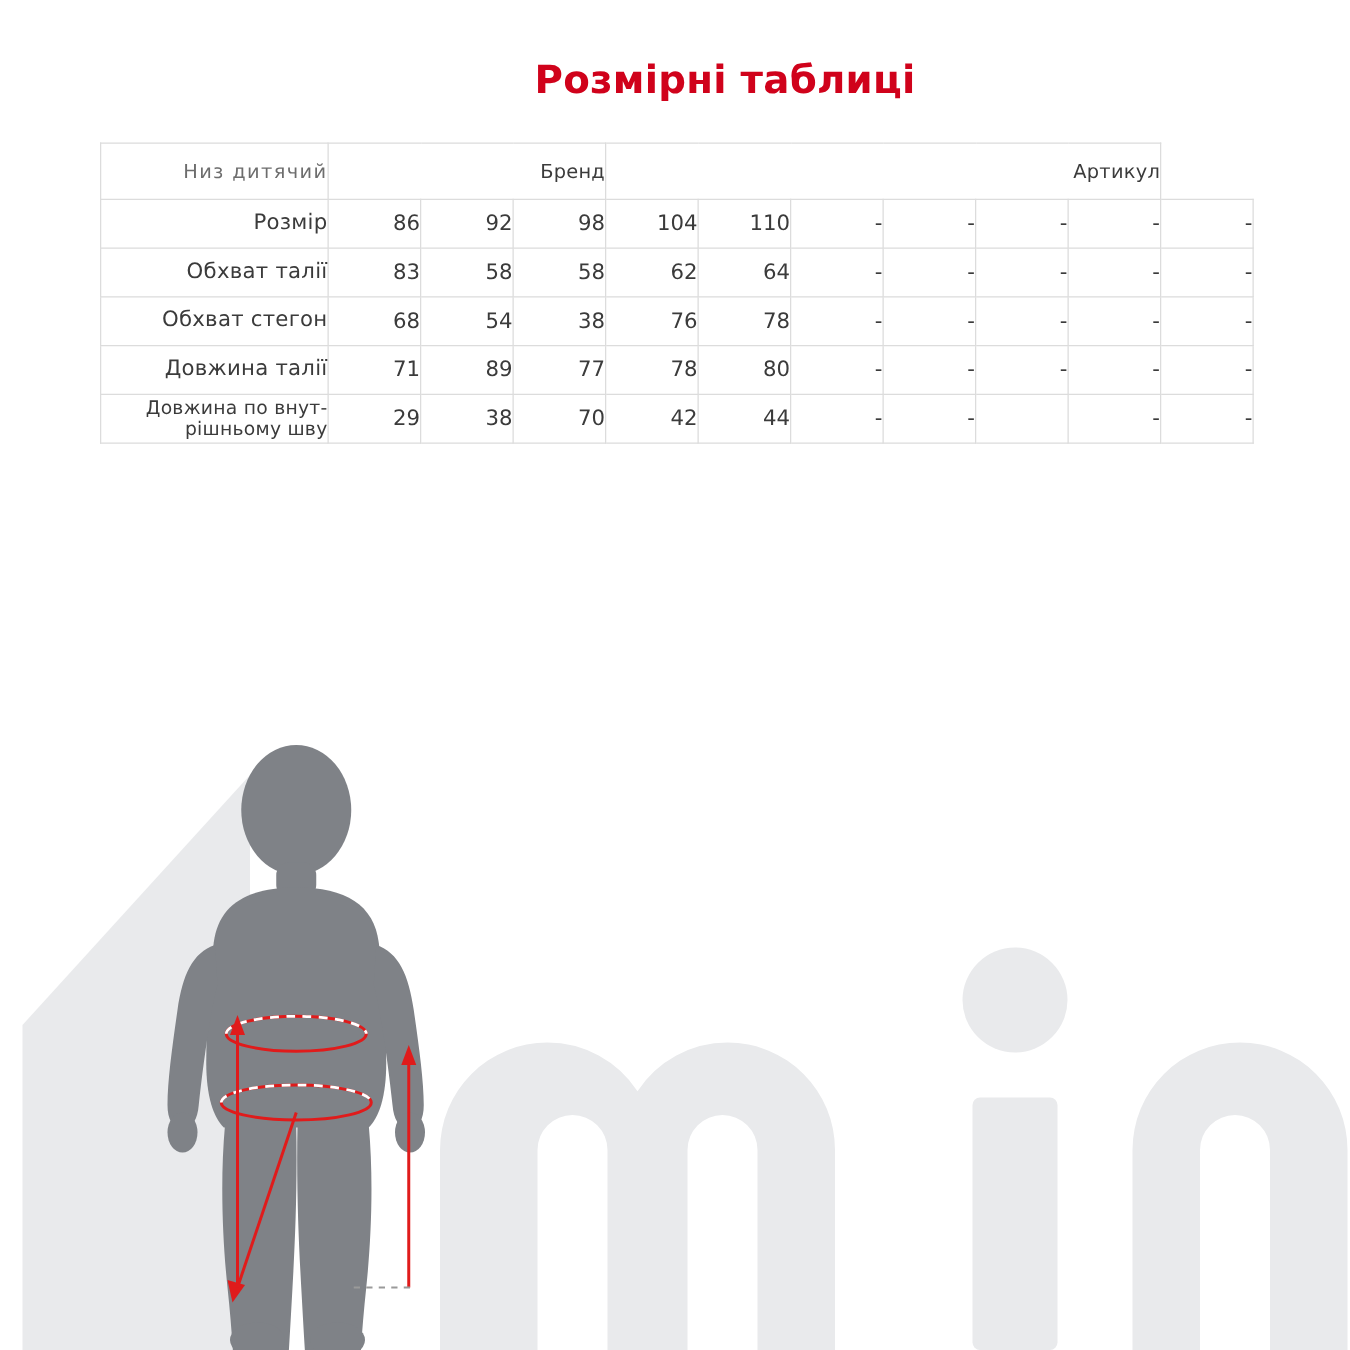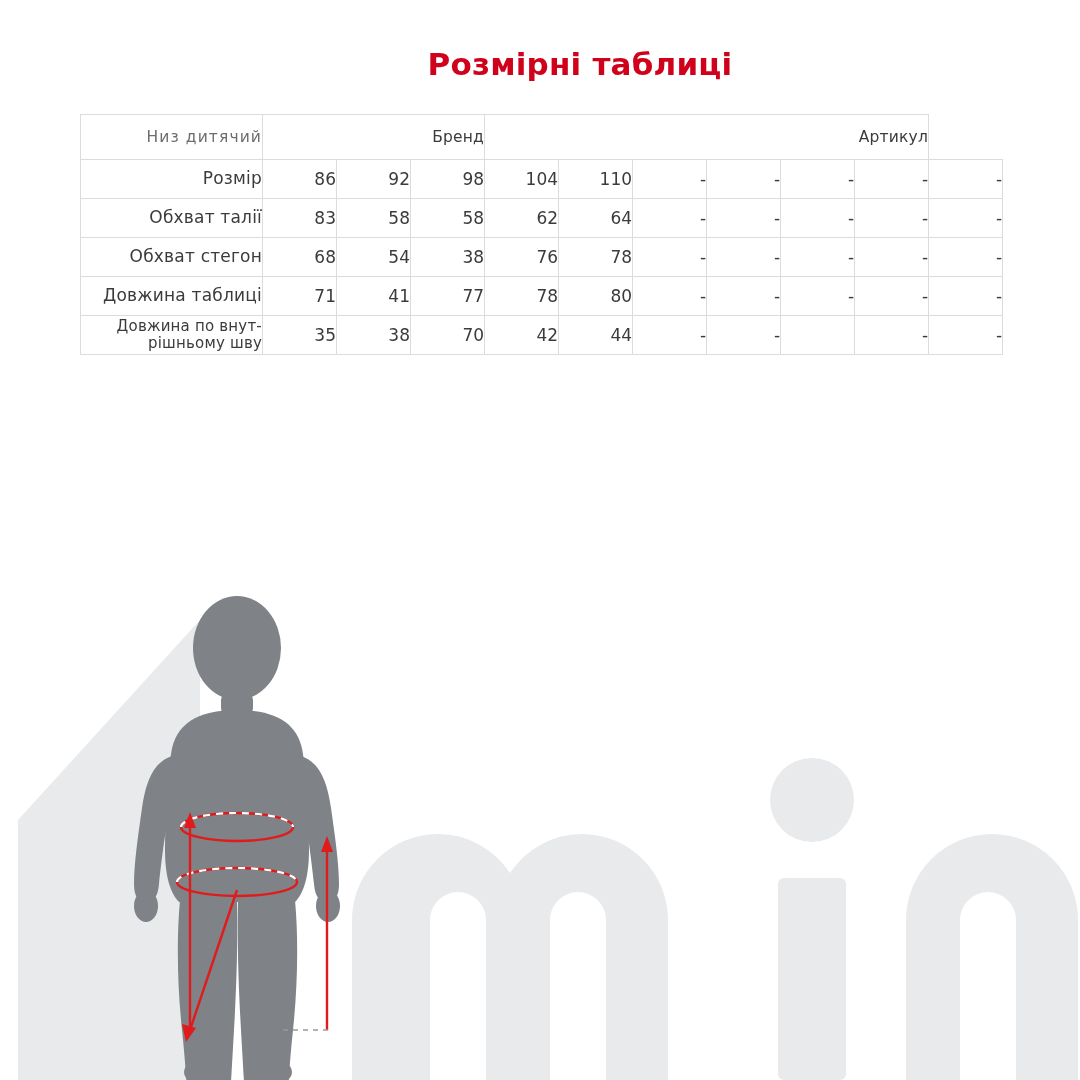--- a/index.html
+++ b/index.html
@@ -159,39 +159,39 @@
         <td>76</td>
         <td>78</td>
         <td>-</td>
         <td>-</td>
         <td>-</td>
         <td>-</td>
         <td>-</td>
       </tr>
 
       <tr>
-        <td class="row-label">Довжина таблиці</td>
+        <td class="row-label">Довжина талії</td>
         <td>71</td>
-        <td>41</td>
+        <td>89</td>
         <td>77</td>
         <td>78</td>
         <td>80</td>
         <td>-</td>
         <td>-</td>
         <td>-</td>
         <td>-</td>
         <td>-</td>
       </tr>
 
       <tr>
         <td class="row-label two-line">
           <span>Довжина по внут-</span><br>
           <span>рішньому шву</span>
         </td>
-        <td>35</td>
+        <td>29</td>
         <td>38</td>
         <td>70</td>
         <td>42</td>
         <td>44</td>
         <td>-</td>
         <td>-</td>
         <td></td>
         <td>-</td>
         <td>-</td>
       </tr>

